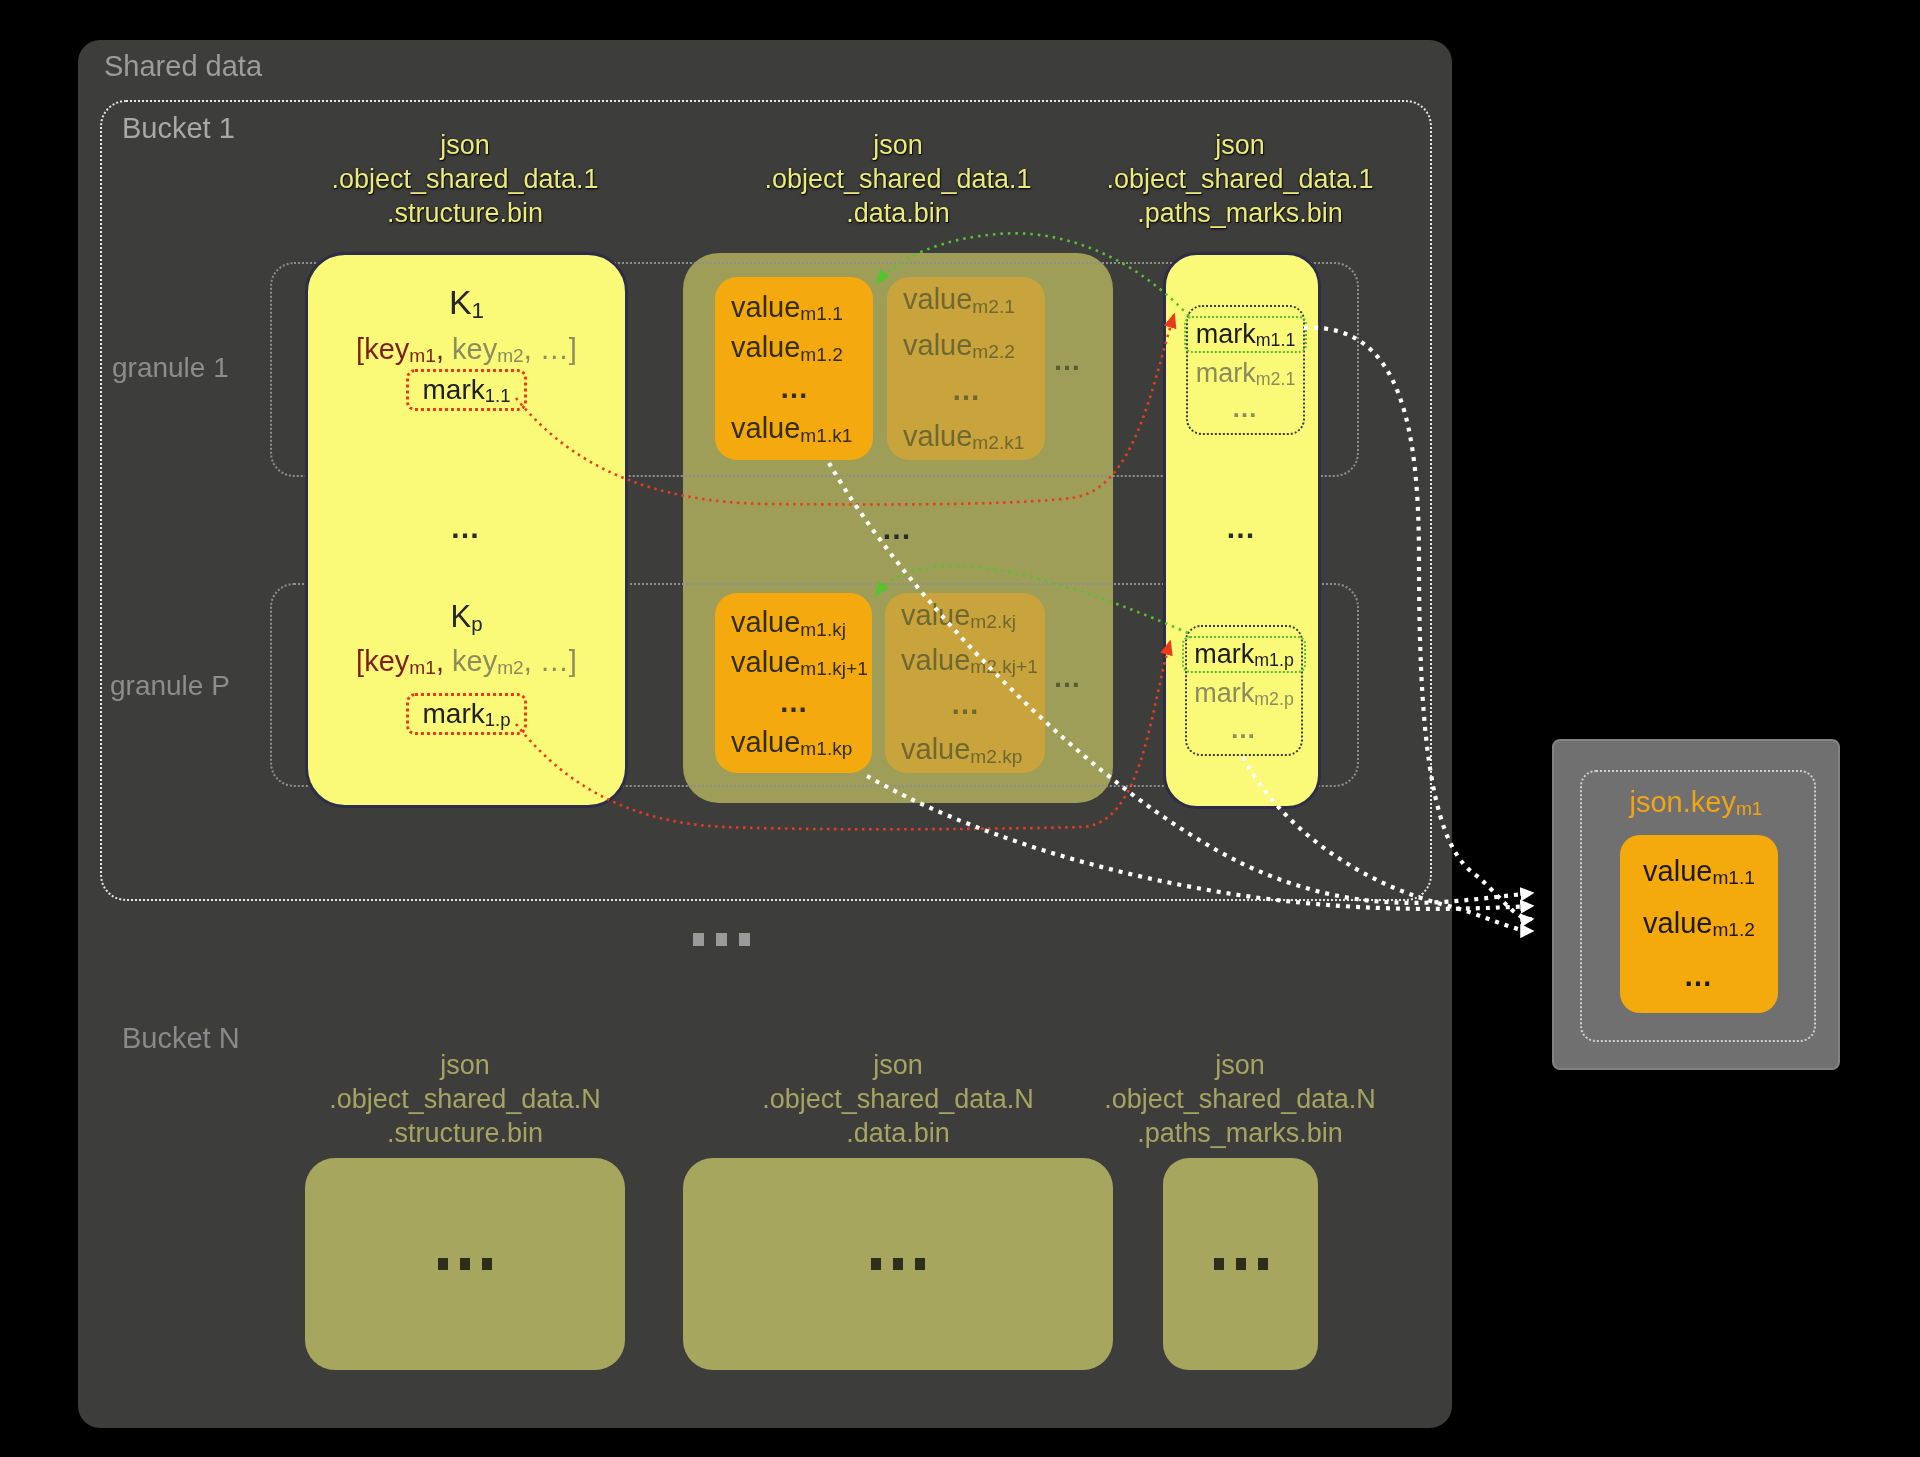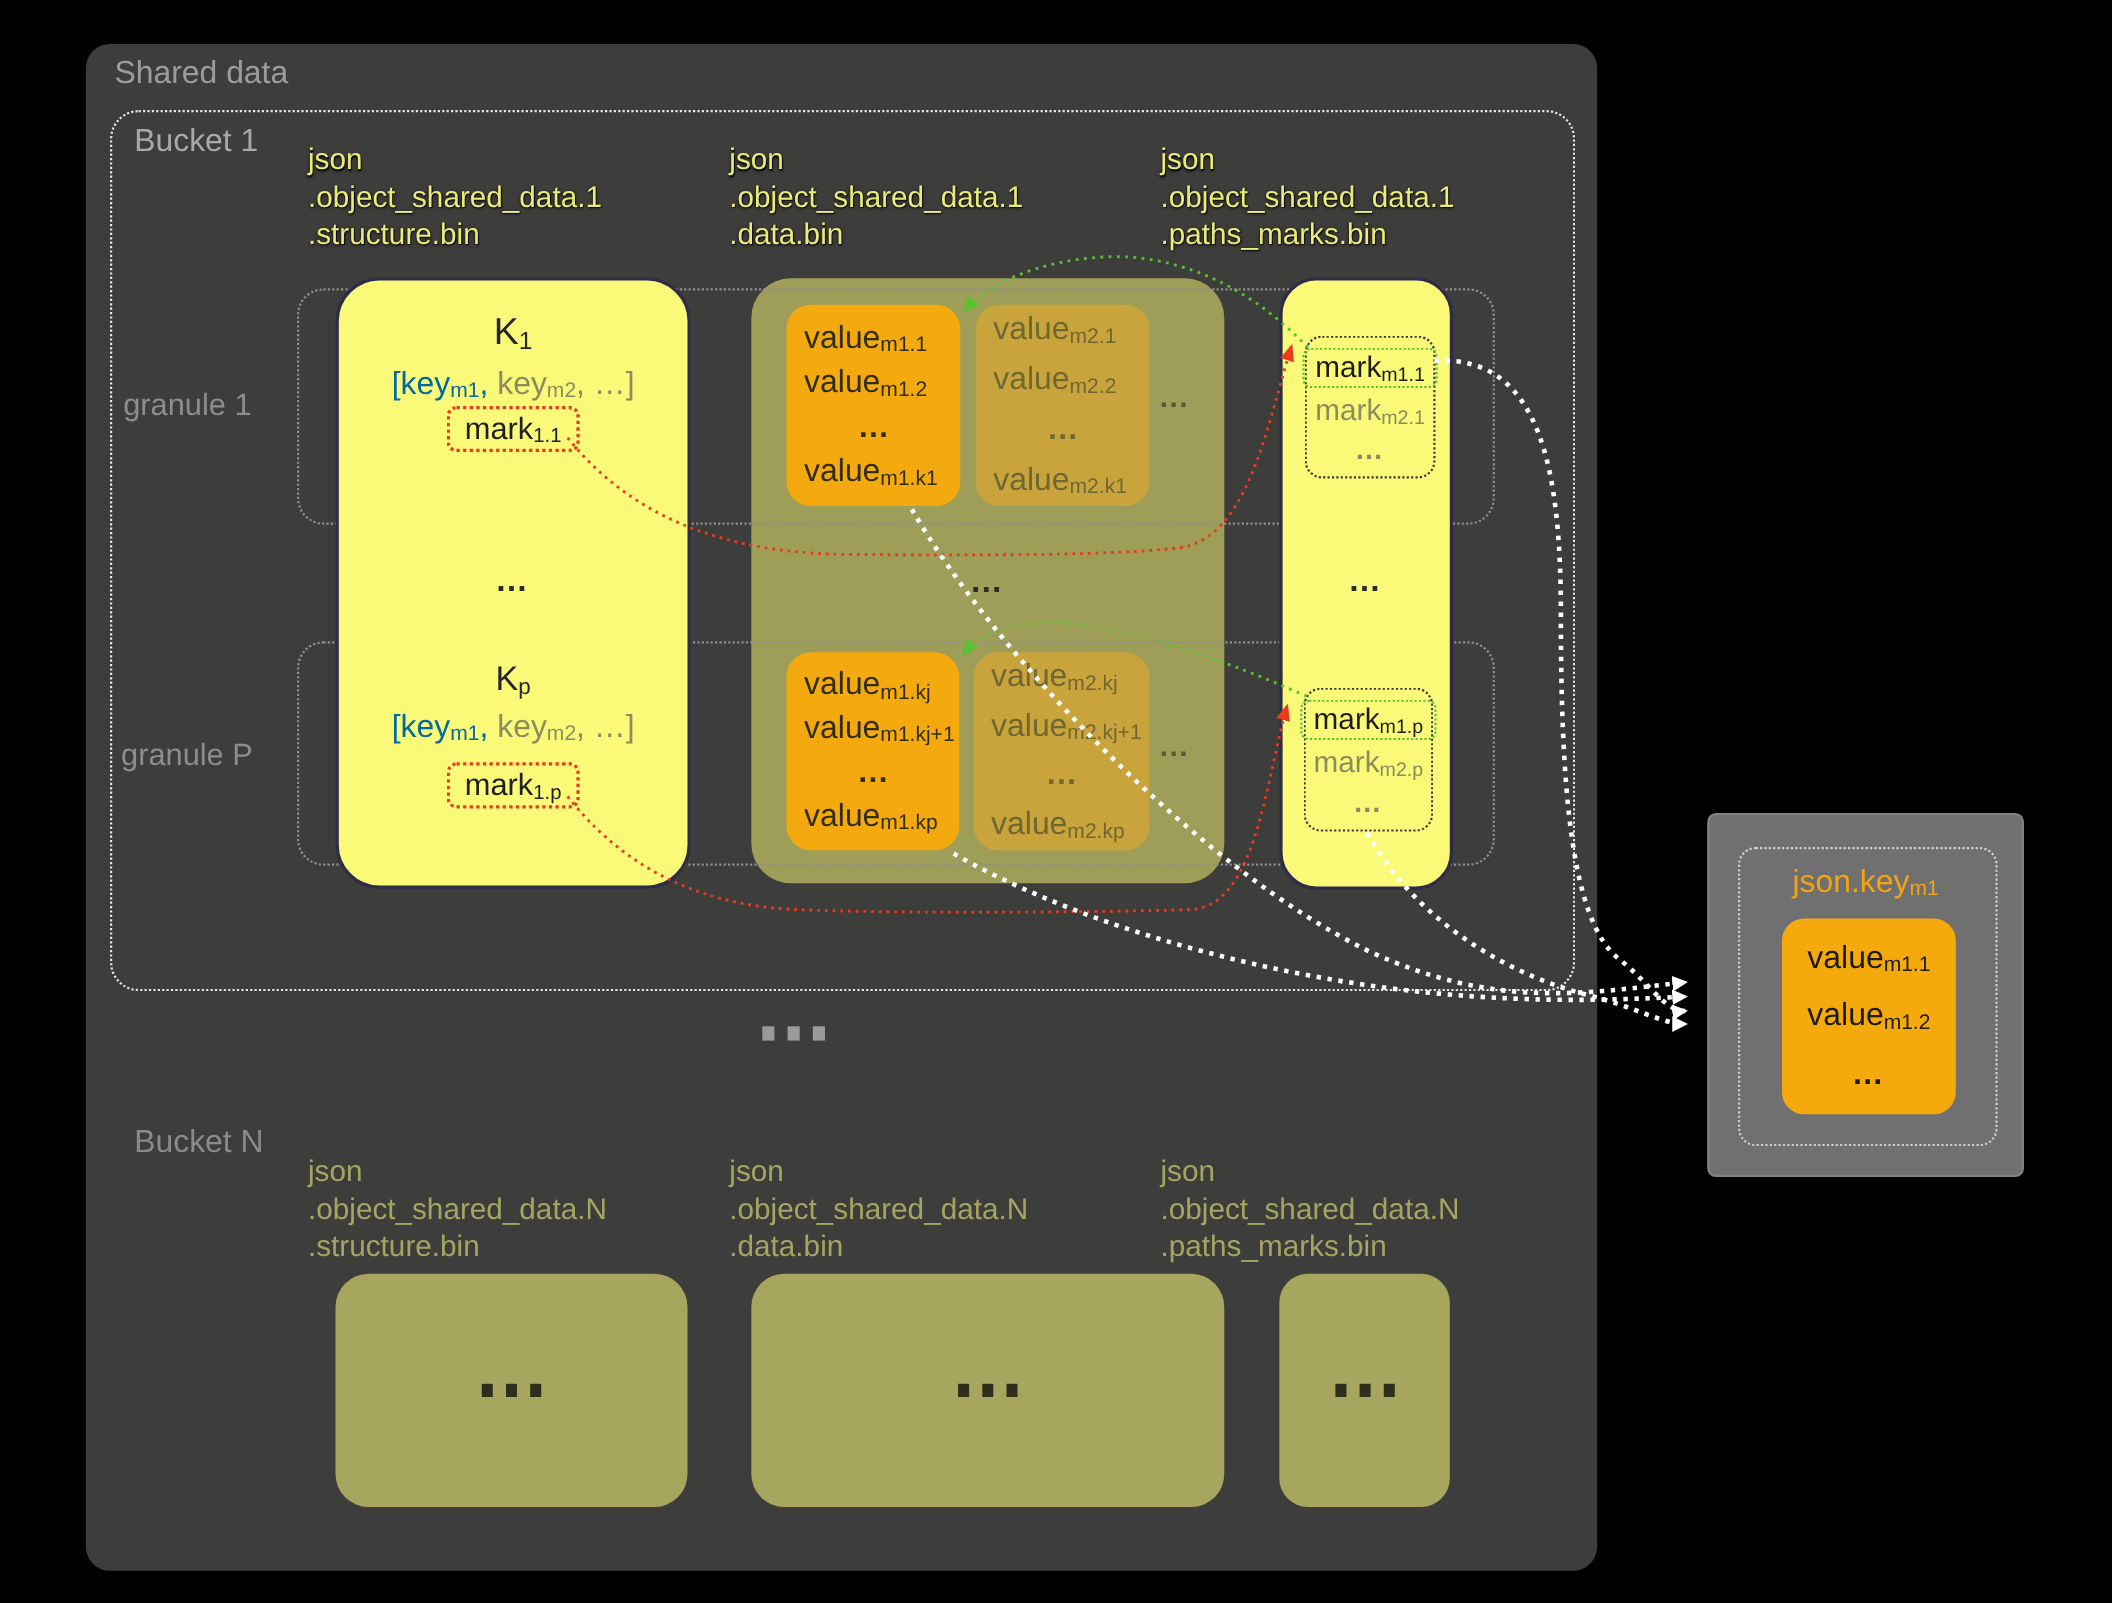--- a/index.html
+++ b/index.html
@@ -7,29 +7,29 @@
     position:relative;width:1920px;height:1457px;background:#000;overflow:hidden;
     font-family:"Liberation Sans","DejaVu Sans",sans-serif;
   }
   .abs{position:absolute;}
   
   .shared-panel{left:78px;top:40px;width:1374px;height:1388px;background:#3d3d3c;border-radius:22px;}
   .panel-label{font-size:29px;color:#9c9c9c;}
   .bucket1{left:100px;top:100px;width:1328px;height:797px;border:2px dotted #e6e6e6;border-radius:26px;}
   .bucket-label{font-size:29px;color:#a8a8a8;}
   
-  .hdr{font-size:27px;line-height:34px;color:#ebeb7a;
+  .hdr{font-size:27px;line-height:34px;text-align:center;color:#ebeb7a;
        text-shadow:0 1px 3px rgba(0,0,0,.85),1px 1px 0 rgba(0,0,0,.6);}
   .hdrN{color:#a5a562;text-shadow:none;}
   
   .granule-row{border:2px dotted #8f8f8f;border-radius:24px;}
   .granule-label{font-size:28px;color:#8d8d8d;}
   
   .ybox{background:#fafa78;border:3px solid #2d2d4a;border-radius:40px;}
-  .dark{color:#0369a1;}
+  .dark{color:#7f1d1d;}
   .row-c{width:100%;text-align:center;font-size:29px;color:#26262e;}
   .keys-muted{color:#8c8c60;}
   .mark-box{display:inline-block;border:3px dotted #ea3b1e;border-radius:9px;
             padding:2px 14px;font-size:28px;color:#202020;background:transparent;}
   .dots-text{font-size:30px;letter-spacing:3px;color:#2b2b2b;font-weight:bold;}
   
   .olive{background:#9e9e58;border-radius:36px;}
   .vbox{border-radius:22px;display:flex;flex-direction:column;justify-content:space-evenly;
         padding:6px 0 6px 16px;box-sizing:border-box;font-size:29px;}
   .vbox-m1{background:#f4aa0f;color:#332d05;}

